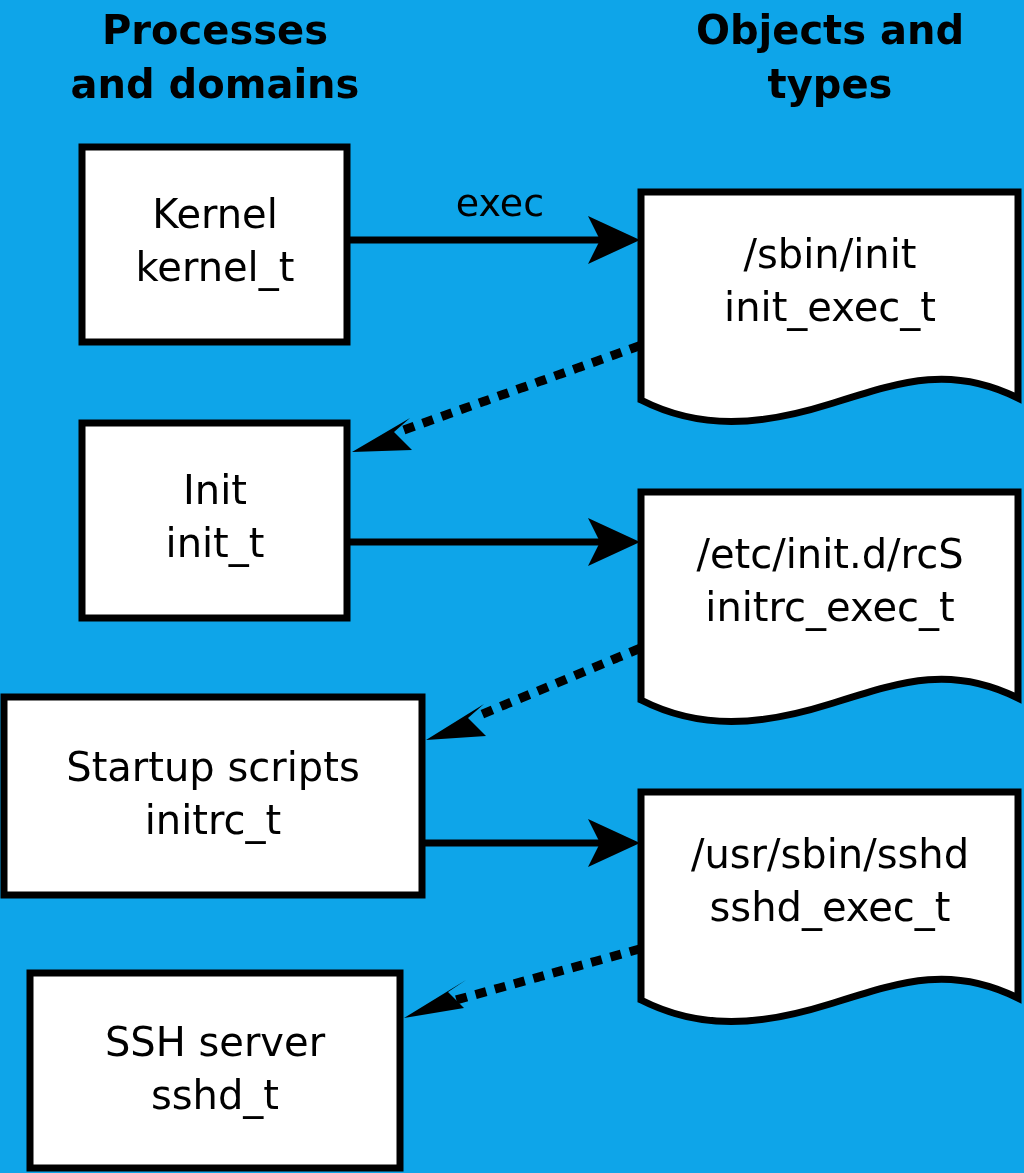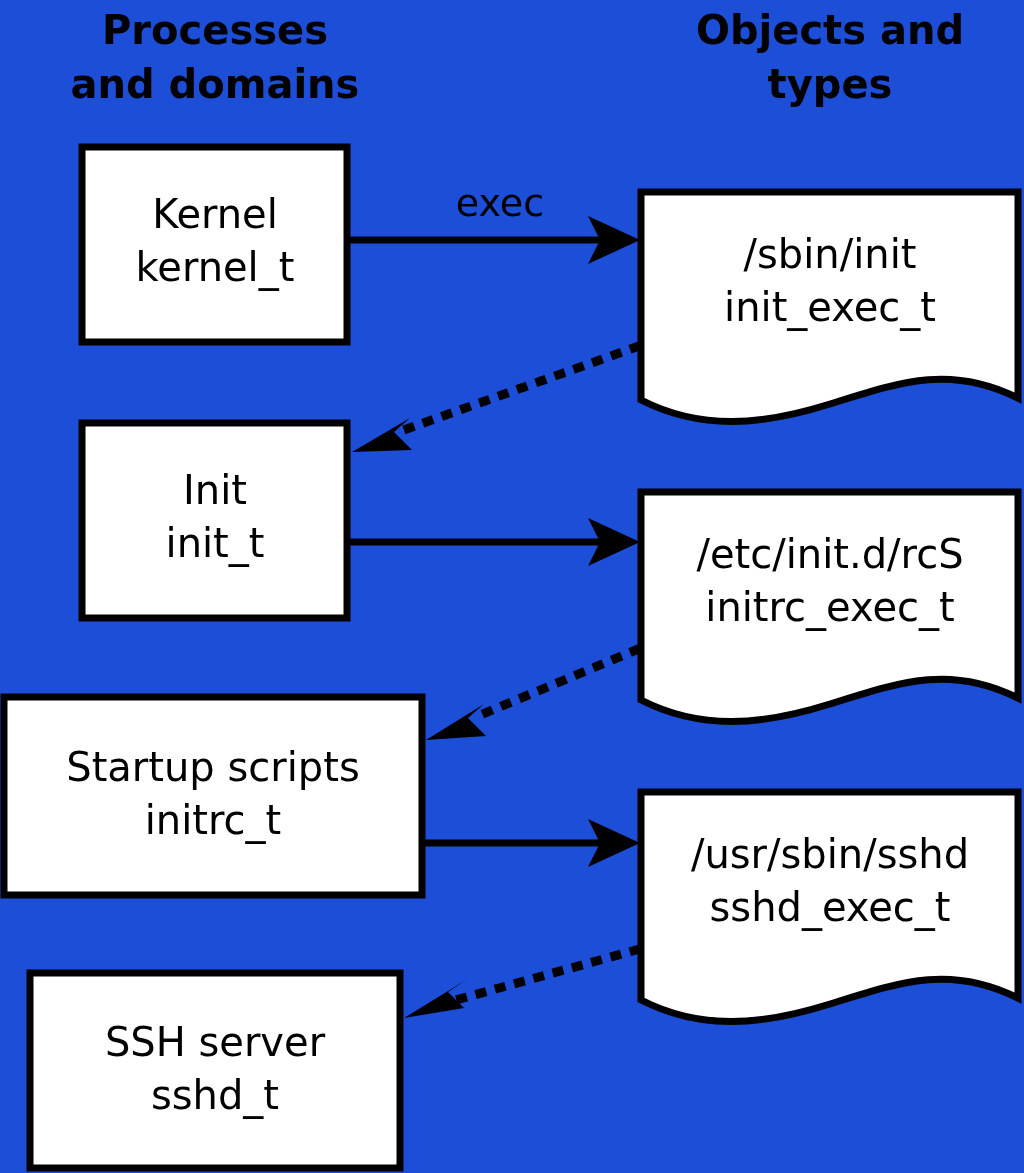--- a/index.html
+++ b/index.html
@@ -7,21 +7,21 @@
     padding: 0;
     background: #ffffff;
   }
   body {
     font-family: "DejaVu Sans", sans-serif;
   }
   #diagram-root {
     position: relative;
     width: 1024px;
     height: 1173px;
-    background: #1d4ed8;
+    background: #0ea5e9;
     overflow: hidden;
   }
   #diagram-svg {
     position: absolute;
     left: 0;
     top: 0;
     width: 1024px;
     height: 1173px;
   }
   .col-header {

